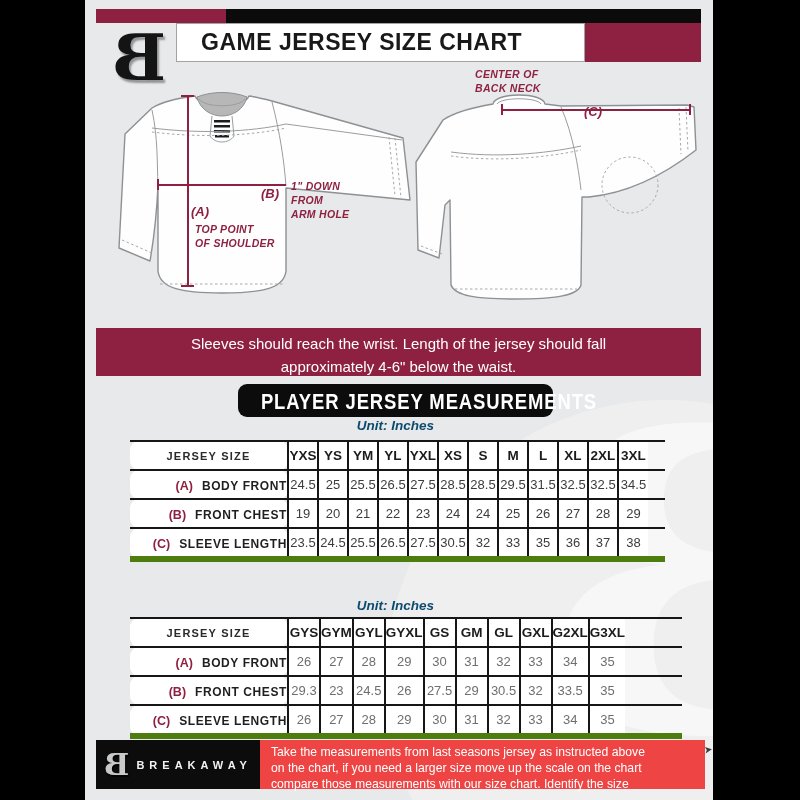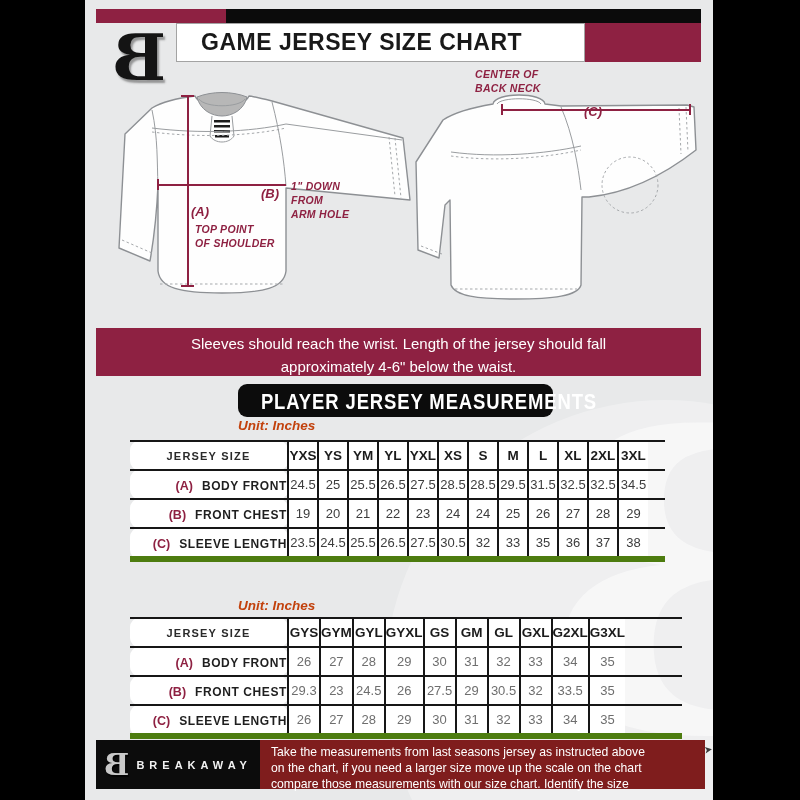--- a/index.html
+++ b/index.html
@@ -34,21 +34,21 @@
   .mline{background:#8e2142;}
 
   
   .notice{left:11px;top:328px;width:605px;height:48px;background:#8e2142;color:#fff;text-align:center;
           font-size:15px;line-height:1.5;padding-top:5px;box-sizing:border-box;}
 
   
   .sec-banner{left:153px;width:315px;height:33px;background:#0c0c0c;border-radius:9px;text-align:left;}
   .sec-banner .t{display:inline-block;transform:scale(0.88,1.08);transform-origin:center;
                  font-size:21px;font-weight:800;letter-spacing:1px;color:#fff;line-height:33px;white-space:nowrap;}
-  .unit{left:153px;width:315px;font-style:italic;font-weight:bold;font-size:13.5px;color:#c2410c;}
+  .unit{left:153px;width:315px;text-align:center;font-style:italic;font-weight:bold;font-size:13.5px;color:#0c4a6e;}
 
   
   .size-table{position:absolute;left:45px;border-collapse:collapse;table-layout:fixed;}
   .size-table th,.size-table td{border-top:2px solid #161616;border-left:2px solid #161616;
         padding:0;margin:0;text-align:center;height:27px;background:#fff;overflow:hidden;}
   .size-table th:first-child,.size-table td:first-child{border-left:none;border-radius:9px;}
   .size-table .ext{border-left:none;background:transparent;}
   .size-table tbody tr:last-child td{border-bottom:6px solid #4d7c0f;}
   .size-table th{font-size:13.5px;font-weight:bold;color:#1b1b1b;}
   .size-table th.corner{font-size:11px;font-weight:600;letter-spacing:1.2px;color:#2a2a2a;}
@@ -58,21 +58,21 @@
   .size-table td.val{font-size:13px;}
   .player-table td.val{color:#3c3c3c;}
   .goalie-table td.val{color:#6e6e6e;}
 
   
   .foot-black{left:11px;top:740px;width:164px;height:49px;background:#0c0c0c;display:flex;
               align-items:center;justify-content:center;gap:7px;}
   .foot-logo{font-family:"DejaVu Serif",serif;font-weight:bold;font-size:30px;color:#c9c9c9;
              transform:scaleX(-1);text-shadow:-1px 2px 1px rgba(0,0,0,0.8);line-height:30px;}
   .foot-brand{color:#f2f2f2;font-weight:bold;font-size:11px;letter-spacing:5px;white-space:nowrap;}
-  .foot-maroon{left:175px;top:740px;width:445px;height:49px;background:#7f1d1d;color:#fff;
+  .foot-maroon{left:175px;top:740px;width:445px;height:49px;background:#ef4444;color:#fff;
                font-size:12.2px;line-height:1.32;padding:4px 4px 0 11px;box-sizing:border-box;}
   .foot-maroon span{display:block;white-space:nowrap;}
   .ptr{left:619px;top:744px;font-size:10px;color:#3a3a3a;transform:rotate(-8deg);}
 
   svg .outline{fill:#fefefe;stroke:#8d9094;stroke-width:1.4;stroke-linejoin:round;}
   svg .seam{fill:none;stroke:#9a9da0;stroke-width:1;}
   svg .stitch{fill:none;stroke:#a5a8ab;stroke-width:1;stroke-dasharray:2.5,2.5;}
   svg .innergray{fill:#b7b7b7;stroke:#8d9094;stroke-width:1;}
   svg .lace{fill:#1c1c1c;}
 </style>

